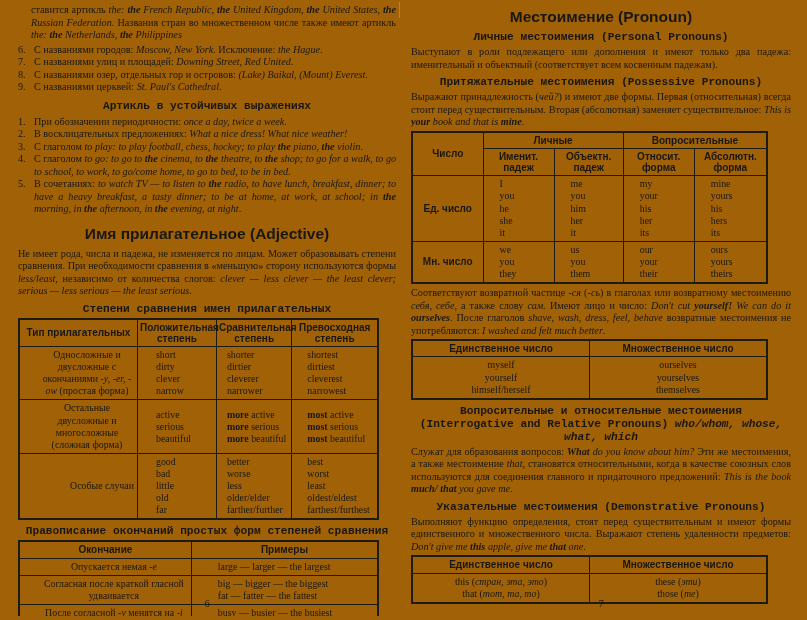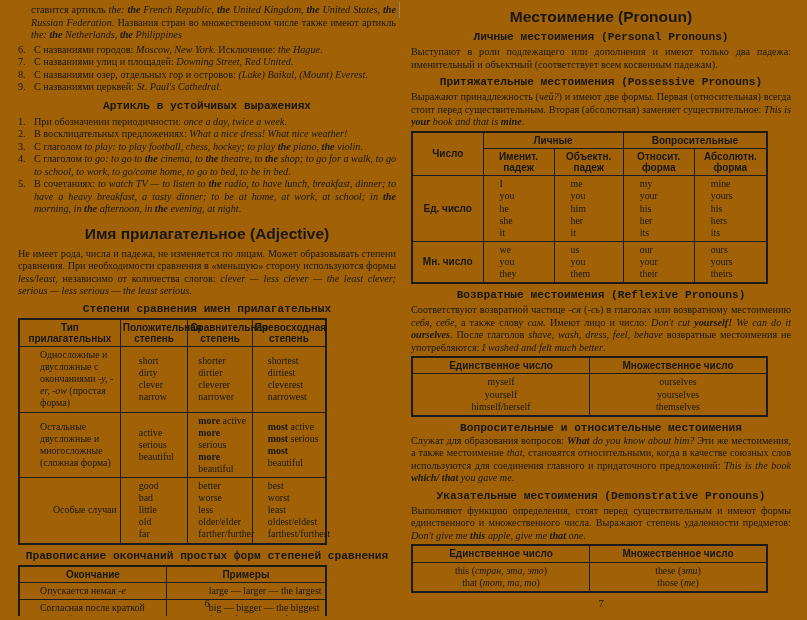--- a/index.html
+++ b/index.html
@@ -27,33 +27,33 @@
   .h3.tight{margin:5px 0 2px;}
   .bp{font-size:10.2px;line-height:12.5px;text-align:justify;margin:0 0 2px;}
   .cont{margin-left:13px;}
 
   .nl{margin:0;padding:0;}
   .li{display:flex;font-size:10.2px;line-height:12.5px;}
   .li .num{flex:0 0 16px;}
   .li .txt{flex:1;text-align:justify;}
 
   table{border-collapse:collapse;border:2px solid #1c1b19;margin:2px 0 3px;table-layout:fixed;}
-  .t-full{width:309px;}
+  .t-full{width:361px;}
   .t-right{width:357px;}
   th,td{border:1px solid #1c1b19;vertical-align:middle;padding:2px 3px;}
   th{
     font-family:"Liberation Sans", sans-serif;font-weight:bold;
     font-size:10px;line-height:11.3px;text-align:center;padding:2px 2px;
   }
   td{font-size:9.9px;line-height:12.1px;}
   td.lw{text-align:left;}
   .p18{padding-left:18px;} .p10{padding-left:10px;} .p8{padding-left:15px;}
-  .tp{text-align:left;padding-left:20px;}
+  .tp{text-align:center;padding-left:20px;}
   .ctr{text-align:right;}
-  .ex{padding-left:42px;text-align:left;}
+  .ex{padding-left:26px;text-align:left;}
   .pw{padding-left:16px;text-align:left;}
   td.cc{text-align:center;}
 
   .pagenum{
     position:absolute;bottom:7px;left:0;right:0;
     text-align:center;font-size:10.5px;
   }
 </style>
 </head>
 <body>
@@ -220,42 +220,42 @@
       <tr>
         <th>Мн. число</th>
         <td class="pw">we<br>you<br>they</td>
         <td class="pw">us<br>you<br>them</td>
         <td class="pw">our<br>your<br>their</td>
         <td class="pw">ours<br>yours<br>theirs</td>
       </tr>
     </tbody>
       </table>
 
-    <div class="h3 tight">Возвратные местоимения (Reflexive Pronouns)</div>
     <p class="bp">Соответствуют возвратной частице <i>-ся</i> (<i>-сь</i>) в глаголах или возвратному местоимению <i>себя, себе,</i> а также слову <i>сам.</i> Имеют лицо и число: <i>Don't cut</i> <b><i>yourself!</i></b> <i>We can do it</i> <b><i>ourselves</i></b>. После глаголов <i>shave, wash, dress, feel, behave</i> возвратные местоимения не употребляются: <i>I washed and felt much better</i>.</p>
 
     <table class="t-right">
       <colgroup>
           <col style="width:50%">
           <col style="width:50%">
         </colgroup>
       <tbody>
           <tr>
         <th>Единственное число</th>
         <th>Множественное число</th>
       </tr>
       <tr>
         <td class="cc">myself<br>yourself<br>himself/herself</td>
         <td class="cc">ourselves<br>yourselves<br>themselves</td>
       </tr>
     </tbody>
       </table>
 
     <div class="h3 tight" style="margin-bottom:0;">Вопросительные и относительные местоимения</div>
-    <p class="bp">Служат для образования вопросов: <b><i>What</i></b> <i>do you know about him?</i> Эти же местоимения, а также местоимение <i>that,</i> становятся относительными, когда в качестве союзных слов используются для соединения главного и придаточного предложений: <i>This is the book</i> <b><i>which/ that</i></b> <i>you gave me</i>.</p>
+    <div class="h3 tight" style="margin-top:0;">(Interrogative and Relative Pronouns) <i>who/whom, whose, what, which</i></div>
+    <p class="bp">Служат для образования вопросов: <b><i>What</i></b> <i>do you know about him?</i> Эти же местоимения, а также местоимение <i>that,</i> становятся относительными, когда в качестве союзных слов используются для соединения главного и придаточного предложений: <i>This is the book</i> <b><i>much/ that</i></b> <i>you gave me</i>.</p>
 
     <div class="h3 tight">Указательные местоимения (Demonstrative Pronouns)</div>
     <p class="bp">Выполняют функцию определения, стоят перед существительным и имеют формы единственного и множественного числа. Выражают степень удаленности предметов: <i>Don't give me</i> <b><i>this</i></b> <i>apple, give me</i> <b><i>that</i></b> <i>one</i>.</p>
 
     <table class="t-right">
       <colgroup>
           <col style="width:50%">
           <col style="width:50%">
         </colgroup>
       <tbody>

